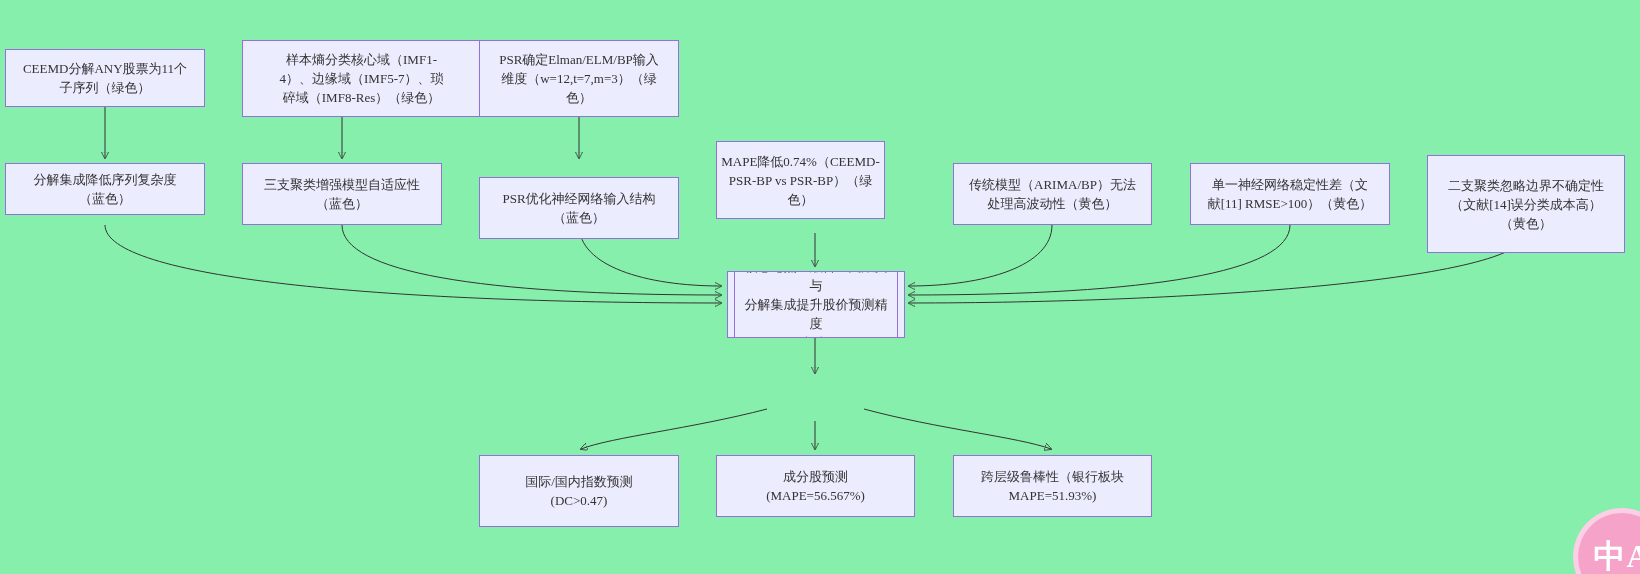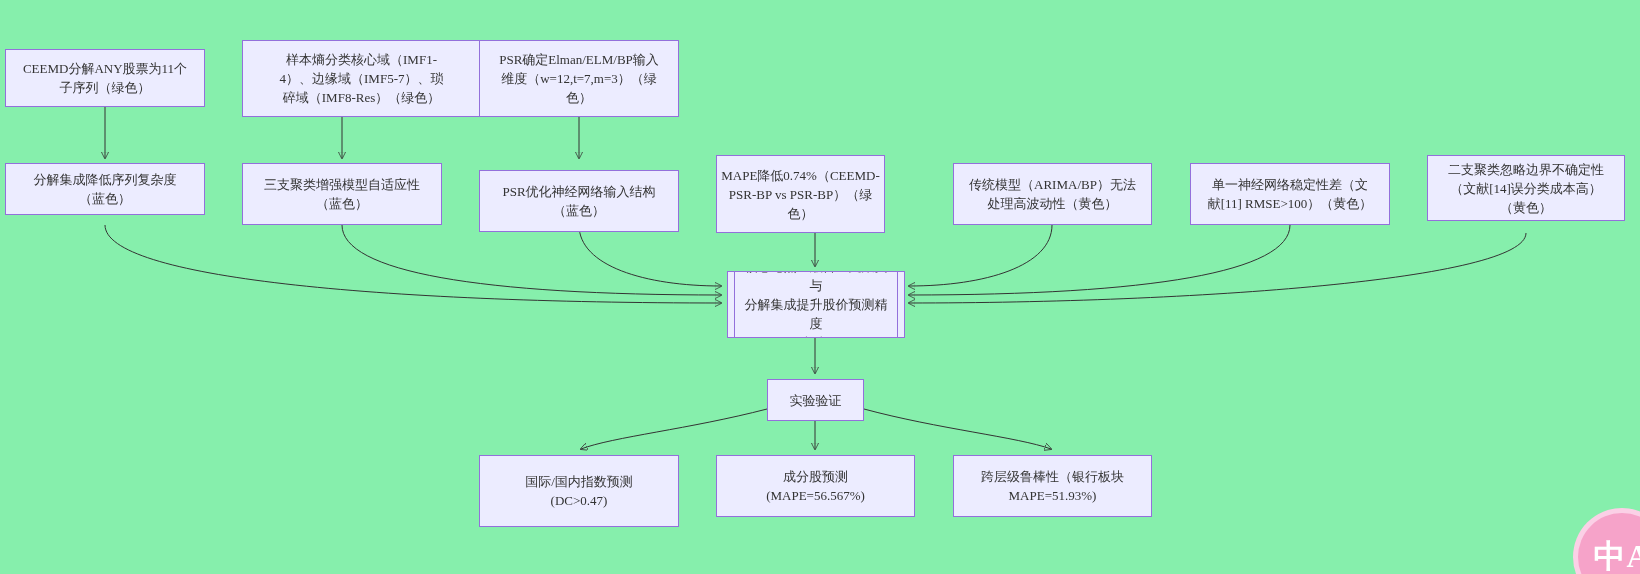--- a/index.html
+++ b/index.html
@@ -71,38 +71,37 @@
 4）、边缘域（IMF5-7）、琐
 碎域（IMF8-Res）（绿色）</div>
   <div class="node" style="left:479px;top:40px;width:200px;height:77px;">PSR确定Elman/ELM/BP输入
 维度（w=12,t=7,m=3）（绿
 色）</div>
 
   <div class="node" style="left:5px;top:163px;width:200px;height:52px;">分解集成降低序列复杂度
 （蓝色）</div>
   <div class="node" style="left:242px;top:163px;width:200px;height:62px;text-align:center;">三支聚类增强模型自适应性
 （蓝色）</div>
-  <div class="node" style="left:479px;top:170px;width:200px;height:62px;">PSR优化神经网络输入结构
+  <div class="node" style="left:479px;top:177px;width:200px;height:62px;">PSR优化神经网络输入结构
 （蓝色）</div>
-  <div class="node" style="left:716px;top:155px;width:169px;height:78px;">MAPE降低0.74%（CEEMD-
+  <div class="node" style="left:716px;top:141px;width:169px;height:78px;">MAPE降低0.74%（CEEMD-
 PSR-BP vs PSR-BP）（绿
 色）</div>
   <div class="node" style="left:953px;top:163px;width:199px;height:62px;">传统模型（ARIMA/BP）无法
 处理高波动性（黄色）</div>
   <div class="node" style="left:1190px;top:163px;width:200px;height:62px;">单一神经网络稳定性差（文
 献[11] RMSE&gt;100）（黄色）</div>
-  <div class="node" style="left:1427px;top:155px;width:198px;height:66px;">二支聚类忽略边界不确定性
+  <div class="node" style="left:1427px;top:155px;width:198px;height:98px;">二支聚类忽略边界不确定性
 （文献[14]误分类成本高）
 （黄色）</div>
 
   <div class="node subroutine" style="left:727px;top:271px;width:178px;height:67px;">核心论点：融合三支聚类与
 分解集成提升股价预测精度
 （红色）</div>
 
-  <div class="node" style="left:767px;top:379px;width:97px;height:42px;">实验验证</div>
 
   <div class="node" style="left:479px;top:455px;width:200px;height:72px;">国际/国内指数预测
 (DC&gt;0.47)</div>
   <div class="node" style="left:716px;top:455px;width:199px;height:62px;">成分股预测
 (MAPE=56.567%)</div>
   <div class="node" style="left:953px;top:455px;width:199px;height:62px;">跨层级鲁棒性（银行板块
 MAPE=51.93%)</div>
 
   <div class="translate-btn">
     <div class="inner">中A</div>

